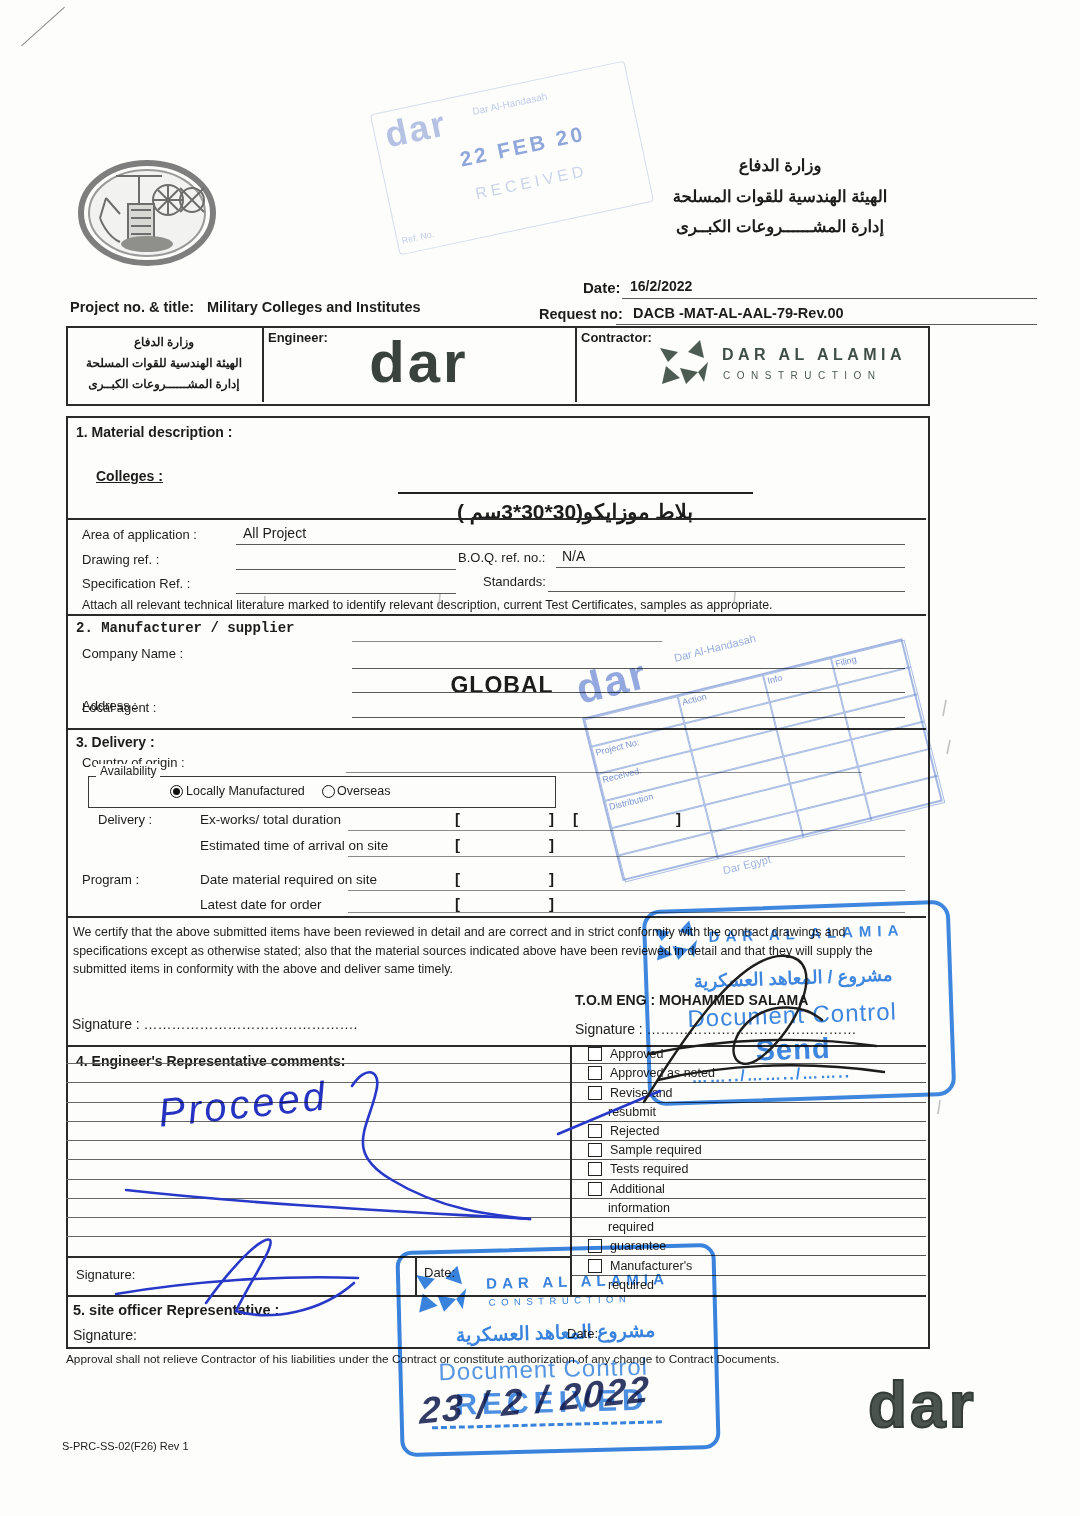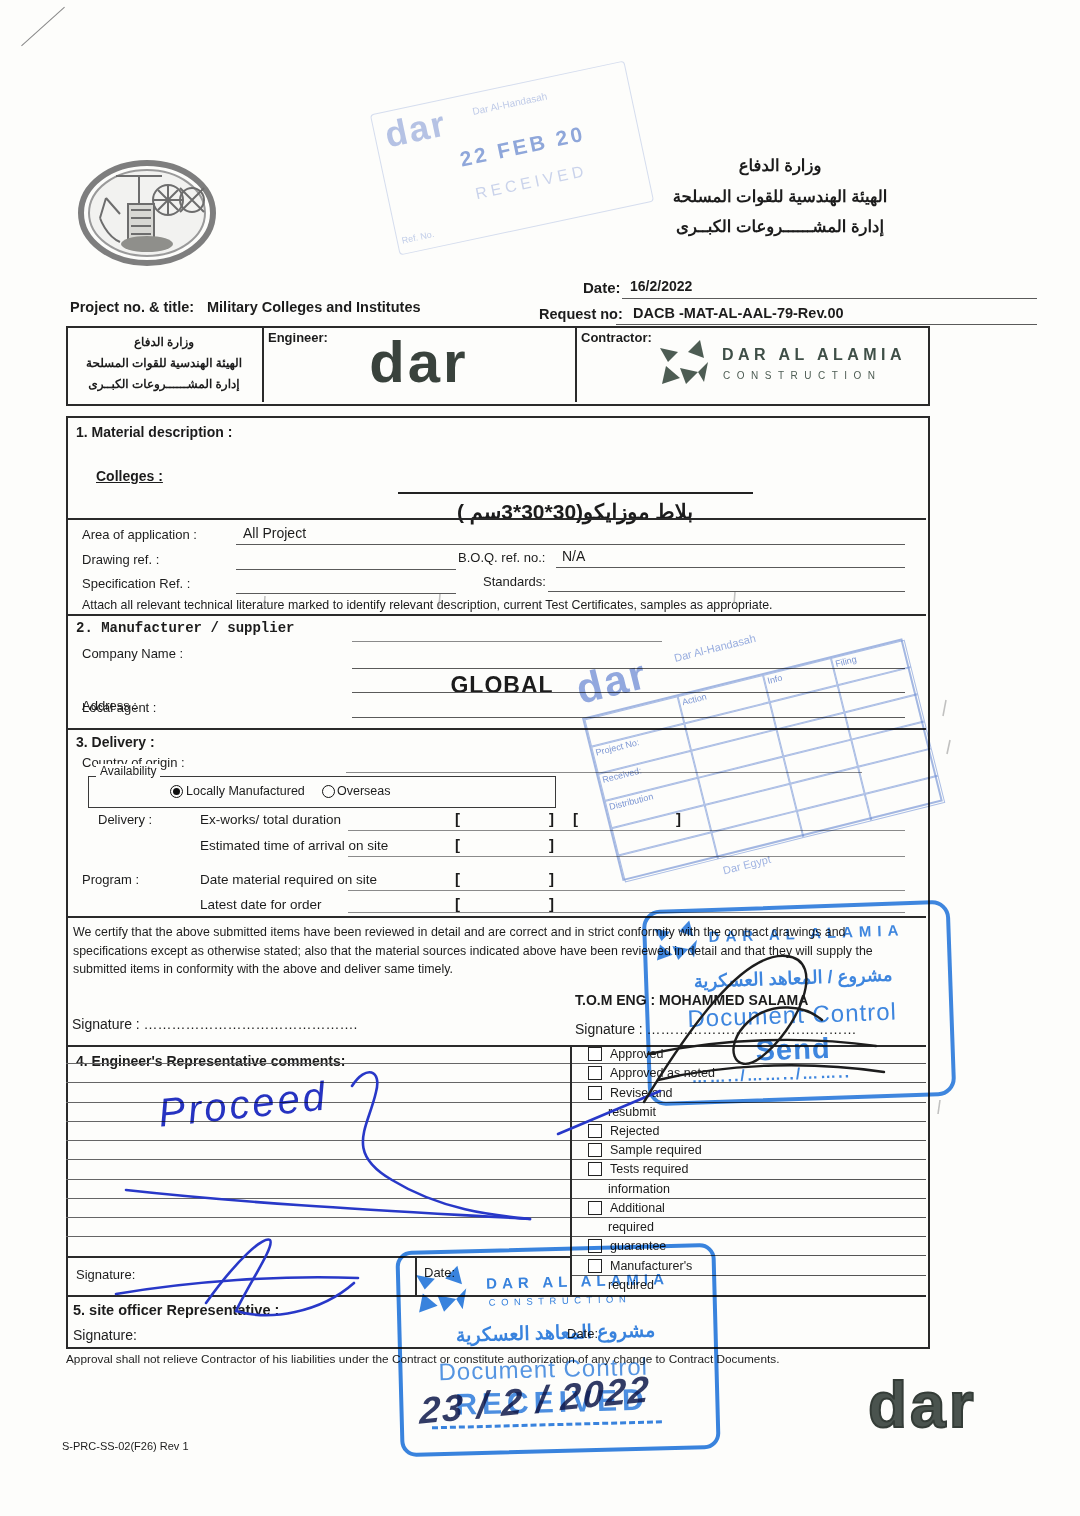--- a/index.html
+++ b/index.html
@@ -200,25 +200,25 @@
       </div>
     <div class="cbr">
         <span class="cbx"></span>
         <span>Sample required</span>
       </div>
     <div class="cbr">
         <span class="cbx"></span>
         <span>Tests required</span>
       </div>
     <div class="cbr">
+        <span class="cbx"></span>
+        <span>Additional</span>
+      </div>
+    <div class="cbr">
         <span class="nolb">information</span>
-      </div>
-    <div class="cbr">
-        <span class="cbx"></span>
-        <span>Additional</span>
       </div>
     <div class="cbr">
         <span class="nolb">required</span>
       </div>
     <div class="cbr">
         <span class="cbx"></span>
         <span>guarantee</span>
       </div>
     <div class="cbr">
         <span class="cbx"></span>

